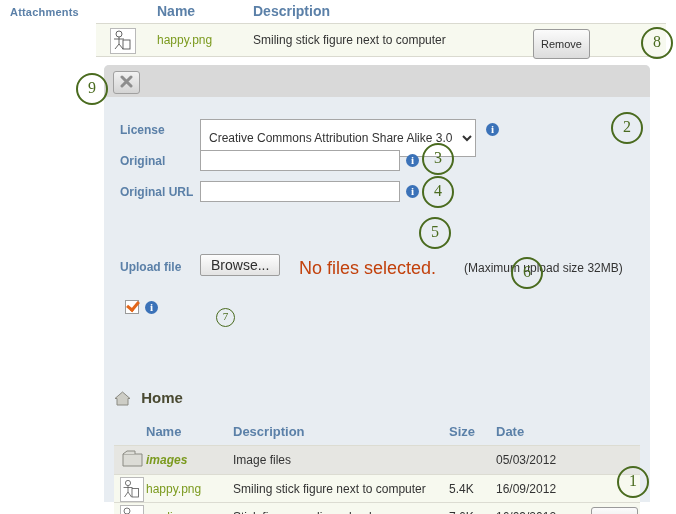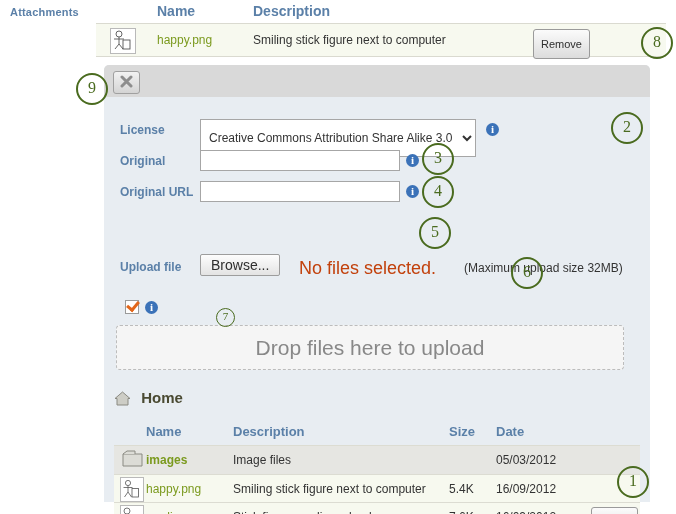--- a/index.html
+++ b/index.html
@@ -293,21 +293,21 @@
     width: 22px; height: 23px;
     background: #ffffff;
     border: 1px solid #b9b9b9;
   }
   .fb-name {
     position: absolute;
     left: 32px; top: 7px;
     color: #7b9a1e;
     font-size: 12px;
   }
-  .fb-name.bold { font-weight: bold; }
+  .fb-name.bold { font-weight: bold; font-style: italic; }
   .fb-desc { position: absolute; left: 119px; top: 7px; font-size: 12px; color: #333; }
   .fb-size { position: absolute; left: 335px; top: 7px; font-size: 12px; color: #333; }
   .fb-date { position: absolute; left: 382px; top: 7px; font-size: 12px; color: #333; }
   .fb-select { position: absolute; left: 477px; top: 4px; }
 </style>
 </head>
 <body>
 
 <div id="attachments-section">
   <div class="attach-label">Attachments</div>
@@ -370,21 +370,20 @@
       <button class="browse-btn">Browse...</button>
       <div class="nofiles">No files selected.</div>
       <div class="maxsize">(Maximum upload size 32MB)</div>
     </div>
 
     <div class="resize-row">
       <span class="chk"></span>
       <span class="info-icon"></span>
     </div>
 
-    <div class="dropzone">Drop files here to upload</div>
 
     <div class="home-row">
       <span class="homeicon">
         <svg width="17" height="15" viewBox="0 0 17 15">
           <path d="M8.5 1 L1 7.5 L3 7.5 L3 14 L14 14 L14 7.5 L16 7.5 Z" fill="#cdcdc6" stroke="#8a8a82" stroke-width="1"></path>
         </svg>
       </span>
       <span>Home</span>
     </div>
 

